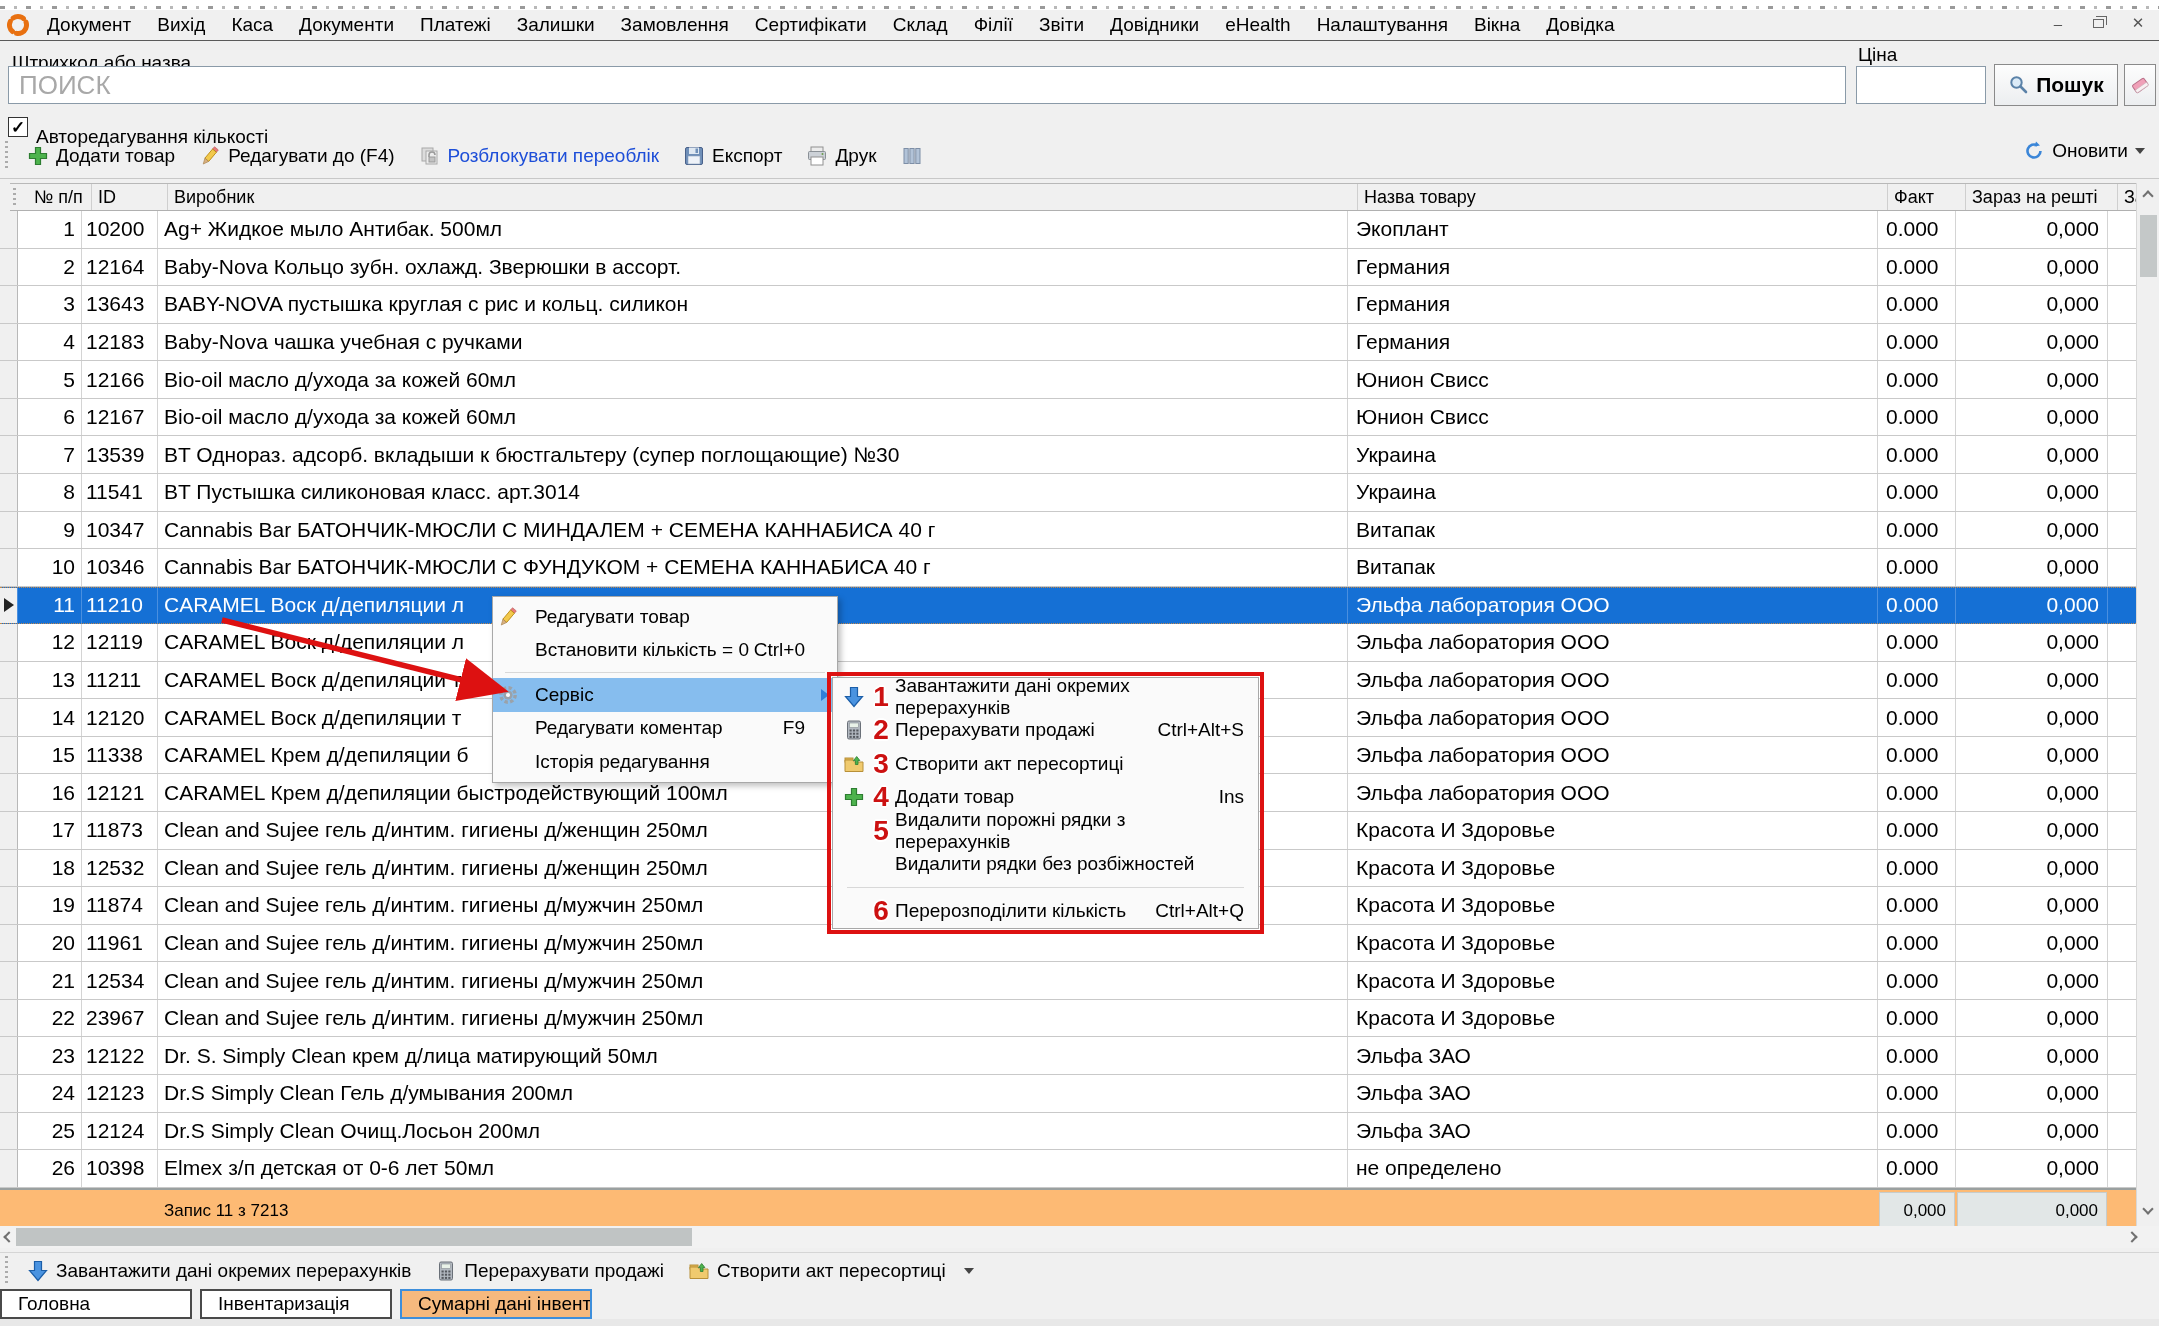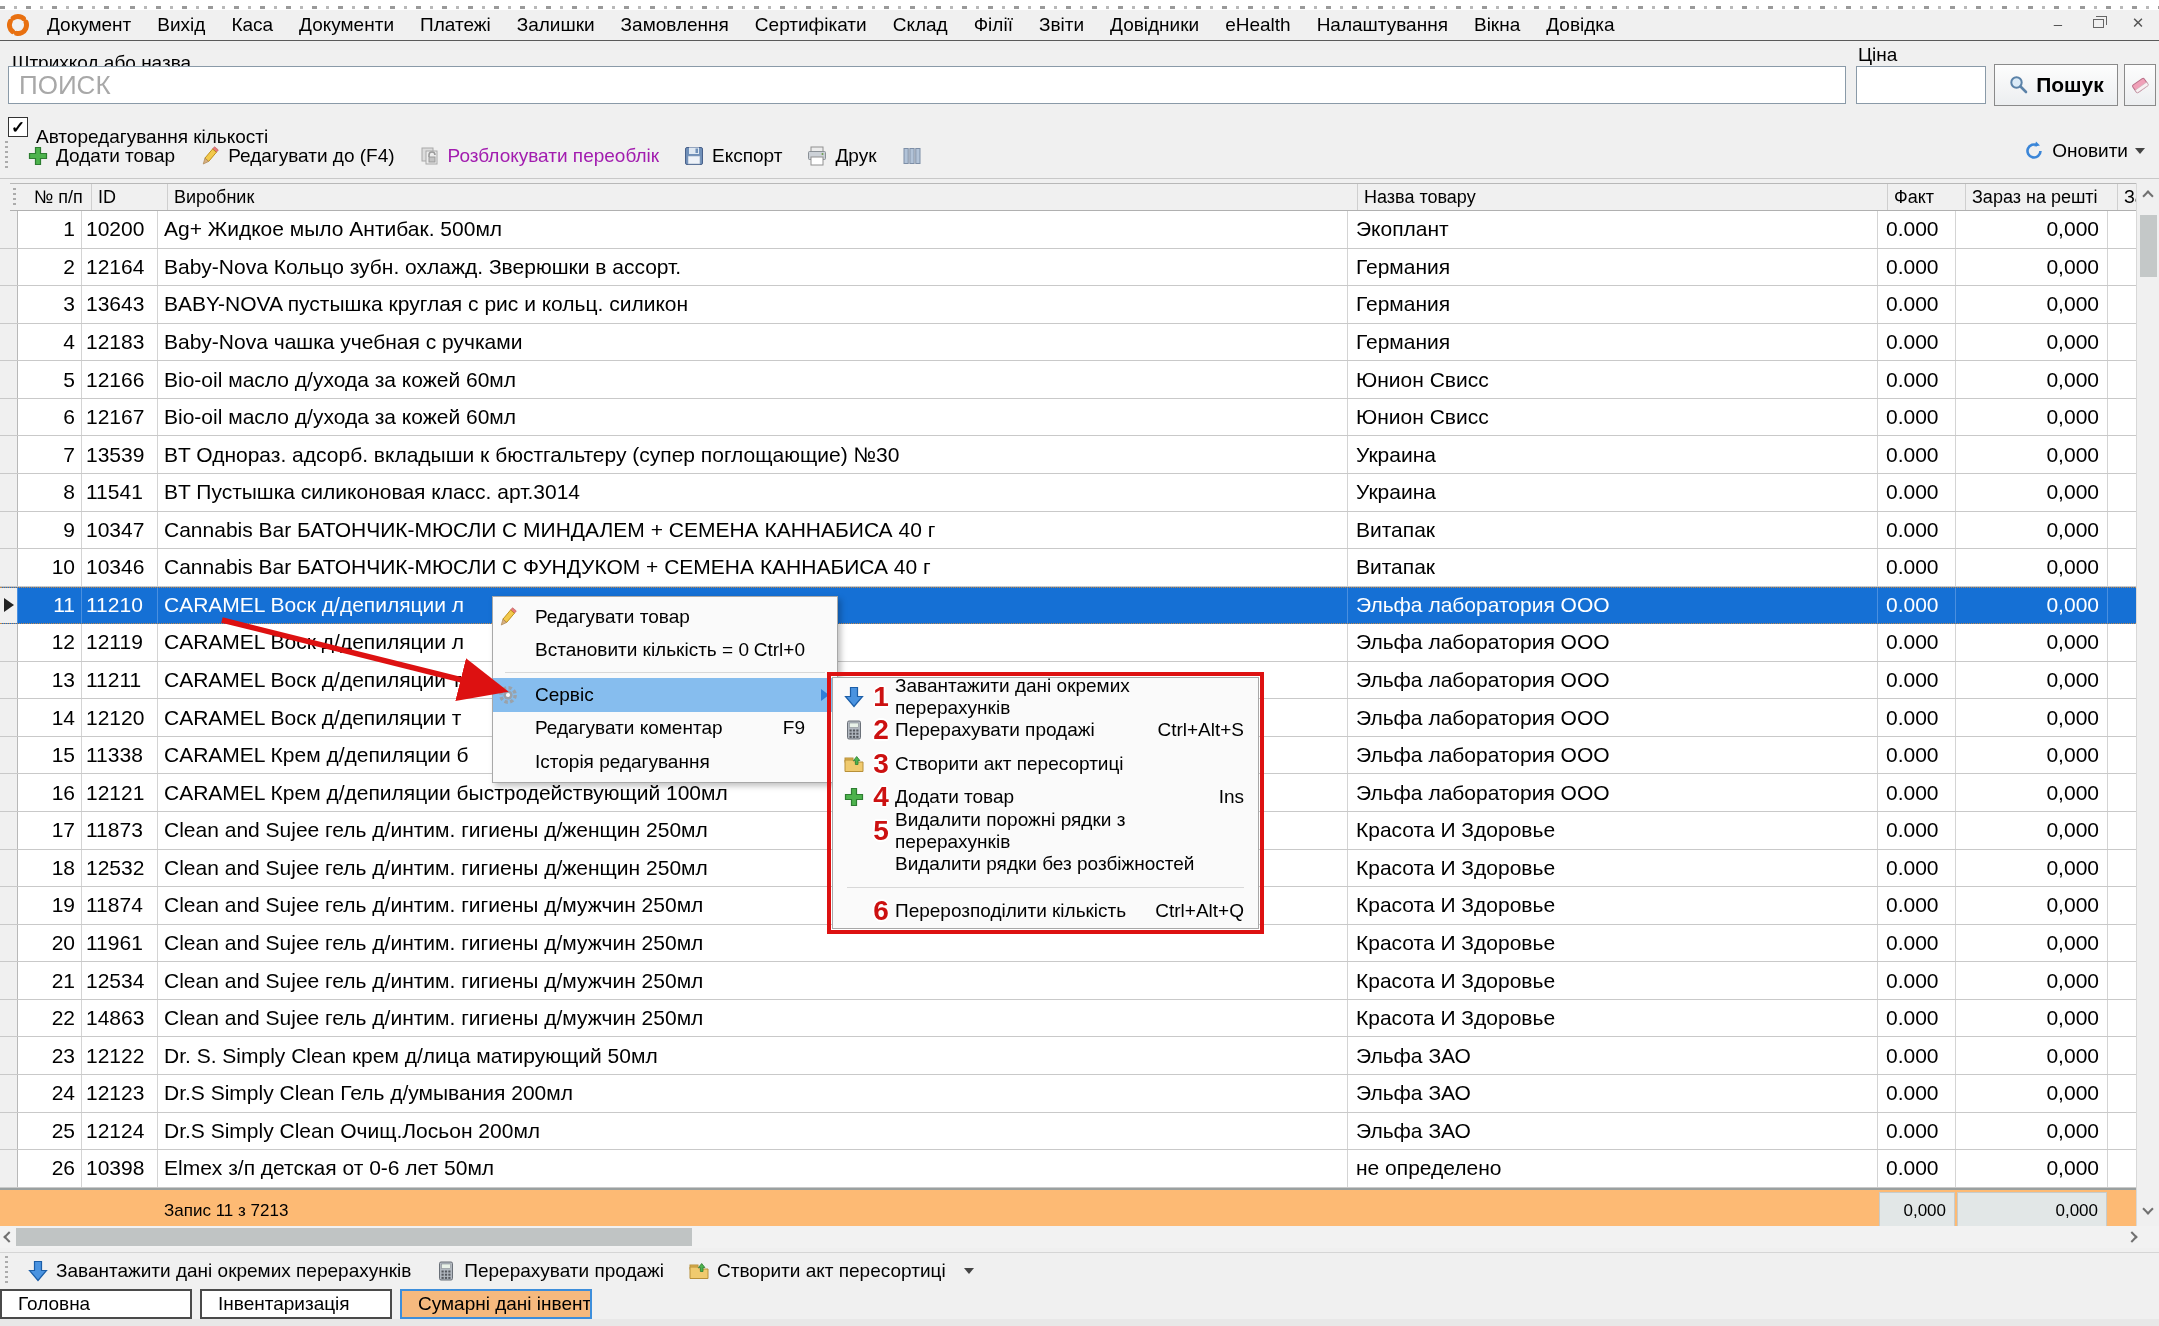--- a/index.html
+++ b/index.html
@@ -36,21 +36,21 @@
 
   
   #chk-row { left:8px; top:106px; display:flex; align-items:center; gap:8px; }
   #chk-box { width:20px; height:20px; border:1px solid #333; background:#fff; display:flex; align-items:center; justify-content:center; font-size:17px; font-weight:bold; }
   #chk-label { font-size:19px;margin-top:20px; }
 
   
   #toolbar { left:0; top:134px; width:2159px; height:45px; border-bottom:1px solid #c8c8c8; display:flex; align-items:center; }
   .grip { width:7px; height:30px; margin:0 5px 0 3px; background:repeating-linear-gradient(to bottom,#ababab 0 2px, transparent 2px 5px); background-size:3px 100%; background-repeat:no-repeat; background-position:2px 0; }
   .tb-item { display:flex; align-items:center; gap:7px; padding:4px 12px; font-size:19px; }
-  .tb-item.disabled { color:#a21caf; }
+  .tb-item.disabled { color:#1d4ed8; }
   .icon16 { width:22px; height:22px; display:inline-block; }
   #refresh-group { position:absolute; right:14px; top:140px; display:flex; align-items:center; gap:7px; font-size:19px; }
   .caret-down { width:0; height:0; border-left:5px solid transparent; border-right:5px solid transparent; border-top:6px solid #444; }
 
   
   #grid-header { left:10px; top:183px; width:2136px; height:28px; background:#f0f0f0; border-top:1px solid #b8b8b8; border-bottom:1px solid #b0b0b0; display:grid; grid-template-columns:18px 64px 76px 1190px 530px 78px 152px 28px; font-size:18px; align-items:center; }
   .hcell { padding:0 0 0 6px; border-right:1px solid #cfcfcf; height:100%; display:flex; align-items:center; overflow:hidden; white-space:nowrap; }
   .hcell:first-child { border-right:none; background:repeating-linear-gradient(to bottom,#ababab 0 2px, transparent 2px 5px); background-size:3px 70%; background-repeat:no-repeat; background-position:3px 4px; }
   #rows-wrap { left:0; top:211px; width:2136px; height:977px; background:#fff; }
   .t-row { height:37.577px; display:grid; grid-template-columns:18px 64px 76px 1190px 530px 78px 152px 28px; border-bottom:1px solid #c9c9c9; font-size:21px; background:#fff; }
@@ -461,21 +461,21 @@
       <span class="t-cell">12534</span>
       <span class="t-cell c-name">Clean and Sujee гель д/интим. гигиены д/мужчин 250мл</span>
       <span class="t-cell c-maker">Красота И Здоровье</span>
       <span class="t-cell c-fact">0.000</span>
       <span class="t-cell c-rest">0,000</span>
       <span class="t-cell c-za"></span>
     </div>
     <div class="t-row">
       <span class="t-cell c-ind"></span>
       <span class="t-cell c-num">22</span>
-      <span class="t-cell">14863</span>
+      <span class="t-cell">23967</span>
       <span class="t-cell c-name">Clean and Sujee гель д/интим. гигиены д/мужчин 250мл</span>
       <span class="t-cell c-maker">Красота И Здоровье</span>
       <span class="t-cell c-fact">0.000</span>
       <span class="t-cell c-rest">0,000</span>
       <span class="t-cell c-za"></span>
     </div>
     <div class="t-row">
       <span class="t-cell c-ind"></span>
       <span class="t-cell c-num">23</span>
       <span class="t-cell">12122</span>

